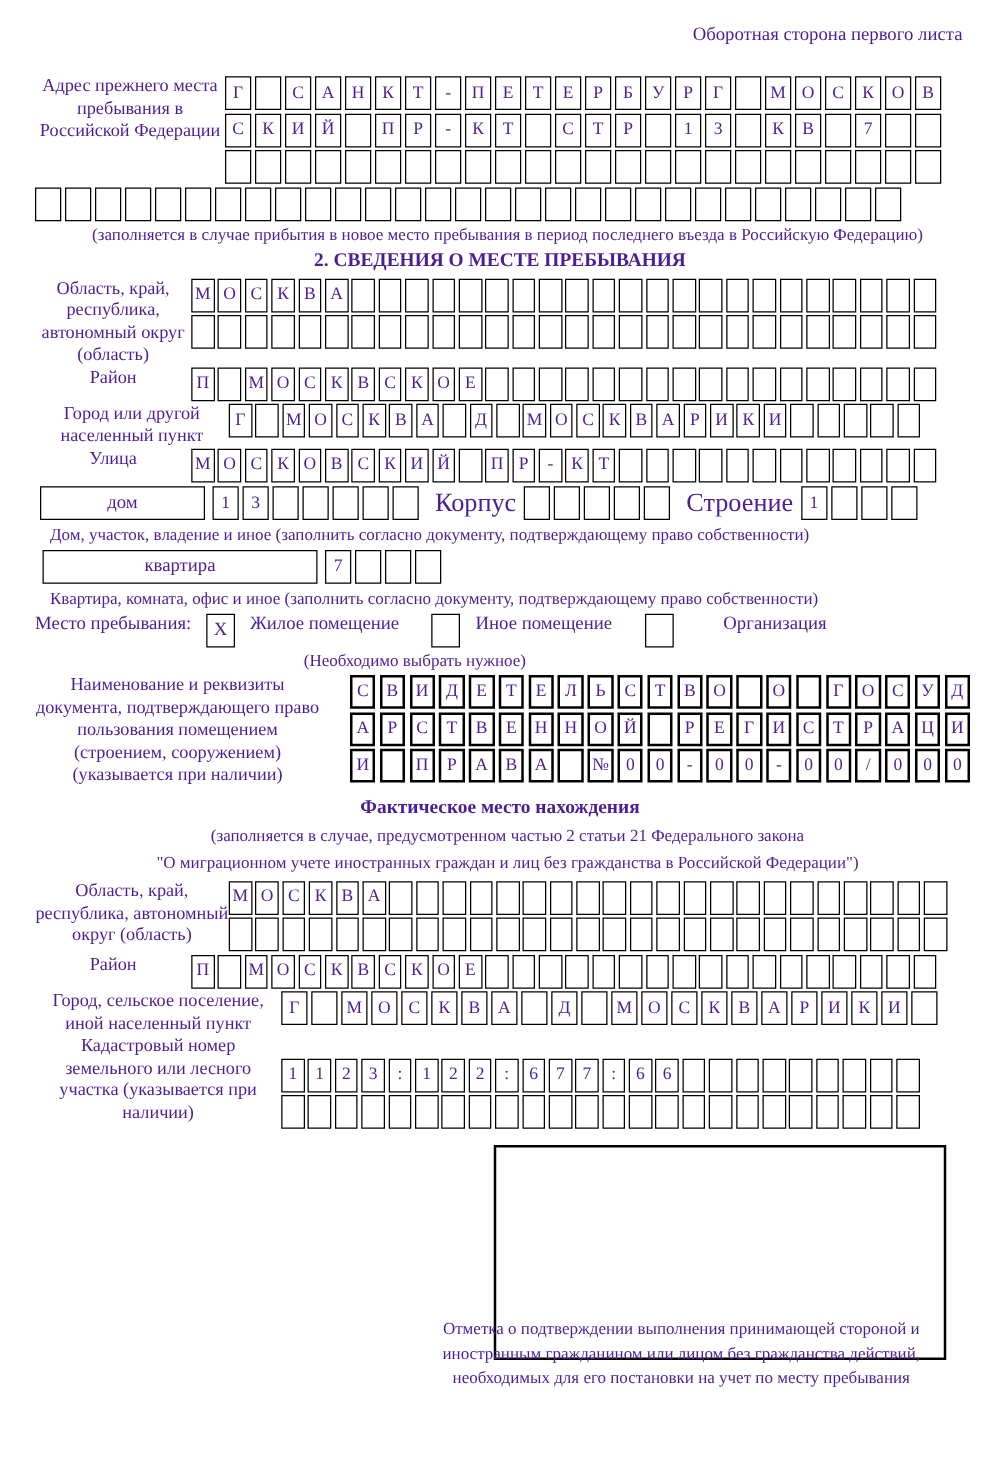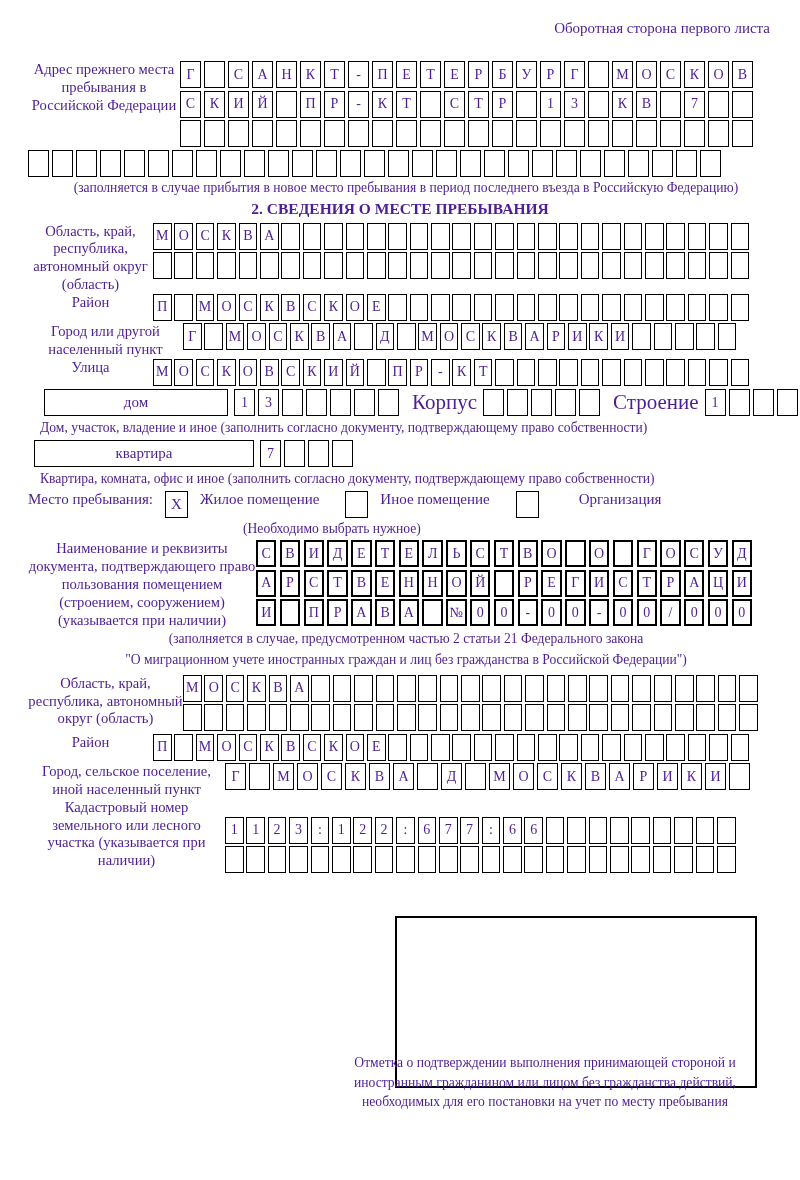--- a/index.html
+++ b/index.html
@@ -334,21 +334,21 @@
         <span class="cell"></span>
         <span class="cell"></span>
         <span class="cell"></span>
         <span class="cell"></span>
         <span class="cell"></span>
         <span class="cell"></span>
       </div>
   </div>
 
   <div class="houserow">
-    <div class="namedbox" style="width:184px;margin-left:16px;">дом</div>
+    <div class="namedbox" style="width:132px;margin-left:4px;">дом</div>
     <div class="gap6"></div>
     <div class="row c24" style="margin-bottom:0;">
         <span class="cell">1</span>
         <span class="cell">3</span>
         <span class="cell"></span>
         <span class="cell"></span>
         <span class="cell"></span>
         <span class="cell"></span>
         <span class="cell"></span>
       </div>
@@ -392,21 +392,21 @@
     <span class="chk"></span>
     <span class="gap12"></span>
     <span>Иное помещение</span>
     <span class="gap26"></span>
     <span class="chk"></span>
     <span class="gap40"></span>
     <span>Организация</span>
   </div>
   <div class="caption choose">(Необходимо выбрать нужное)</div>
 
-  <div class="sec" style="margin-top:2px;">
+  <div class="sec" style="margin-top:2px;gap:24px;">
     <div class="lbl w228">Наименование и реквизиты документа, подтверждающего право пользования помещением (строением, сооружением) (указывается при наличии)</div>
     <div class="rows">
       <div class="row c23">
           <span class="cell">С</span>
           <span class="cell">В</span>
           <span class="cell">И</span>
           <span class="cell">Д</span>
           <span class="cell">Е</span>
           <span class="cell">Т</span>
           <span class="cell">Е</span>
@@ -467,20 +467,21 @@
           <span class="cell">0</span>
           <span class="cell">0</span>
           <span class="cell">/</span>
           <span class="cell">0</span>
           <span class="cell">0</span>
           <span class="cell">0</span>
         </div>
     </div>
   </div>
 
+  <div class="h2" style="margin-top:8px;">Фактическое место нахождения</div>
   <div class="caption center">(заполняется в случае, предусмотренном частью 2 статьи 21 Федерального закона</div>
   <div class="caption center" style="margin-bottom:6px;">"О миграционном учете иностранных граждан и лиц без гражданства в Российской Федерации")</div>
 
   <div class="sec">
     <div class="lbl w155">Область, край, республика, автономный округ (область)</div>
     <div class="rows">
       <div class="row c21">
           <span class="cell">М</span>
           <span class="cell">О</span>
           <span class="cell">С</span>

